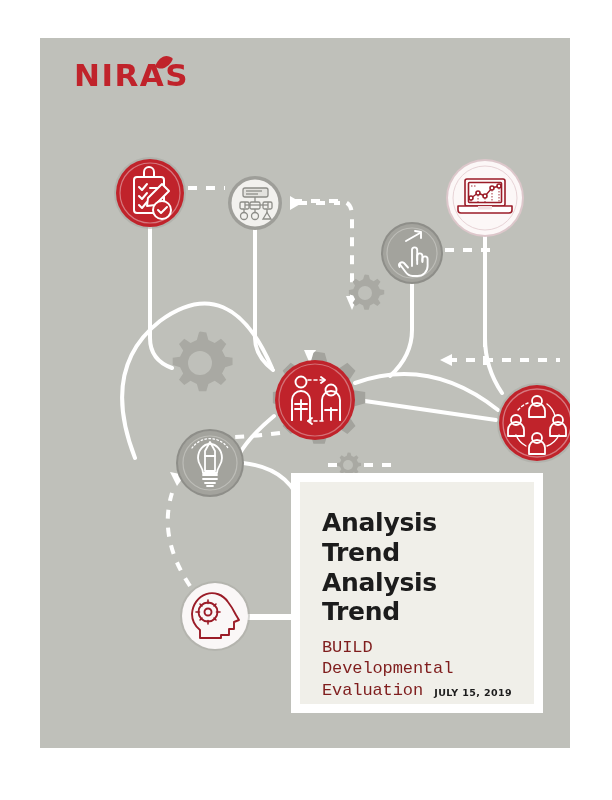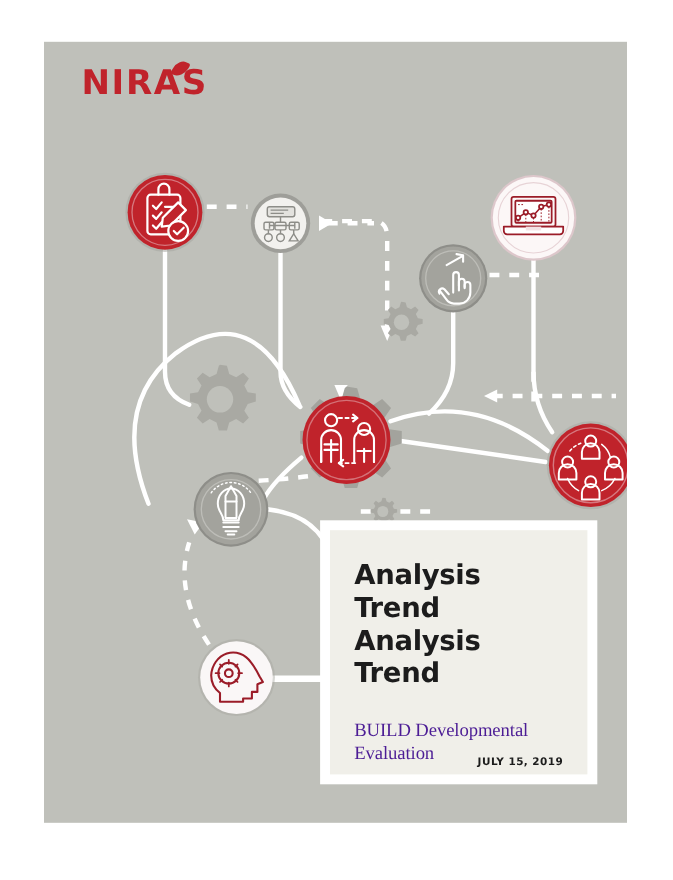--- a/index.html
+++ b/index.html
@@ -90,26 +90,26 @@
   #report-title {
     margin: 0;
     font-family: "DejaVu Sans", sans-serif;
     font-weight: bold;
     font-size: 25px;
     line-height: 1.19;
     color: #1c1c1c;
     letter-spacing: -0.3px;
   }
   #report-subtitle {
-    margin: 26px 0 0 0;
-    font-family: Liberation Serif, serif;
+    margin: 10px 0 0 0;
+    font-family: Liberation Mono, monospace;
     font-weight: normal;
     font-size: 17px;
     line-height: 1.25;
-    color: #4c1d95;
+    color: #7f1d1d;
     letter-spacing: -0.1px;
   }
   #report-date {
     position: absolute;
     right: 22px;
     bottom: 6px;
     font-family: "DejaVu Sans", sans-serif;
     font-weight: bold;
     font-size: 9.5px;
     letter-spacing: 0.4px;

